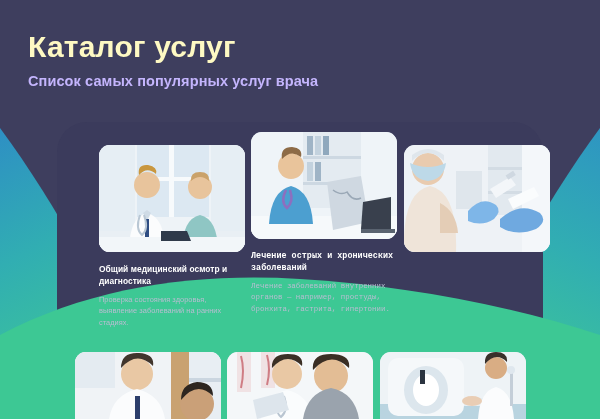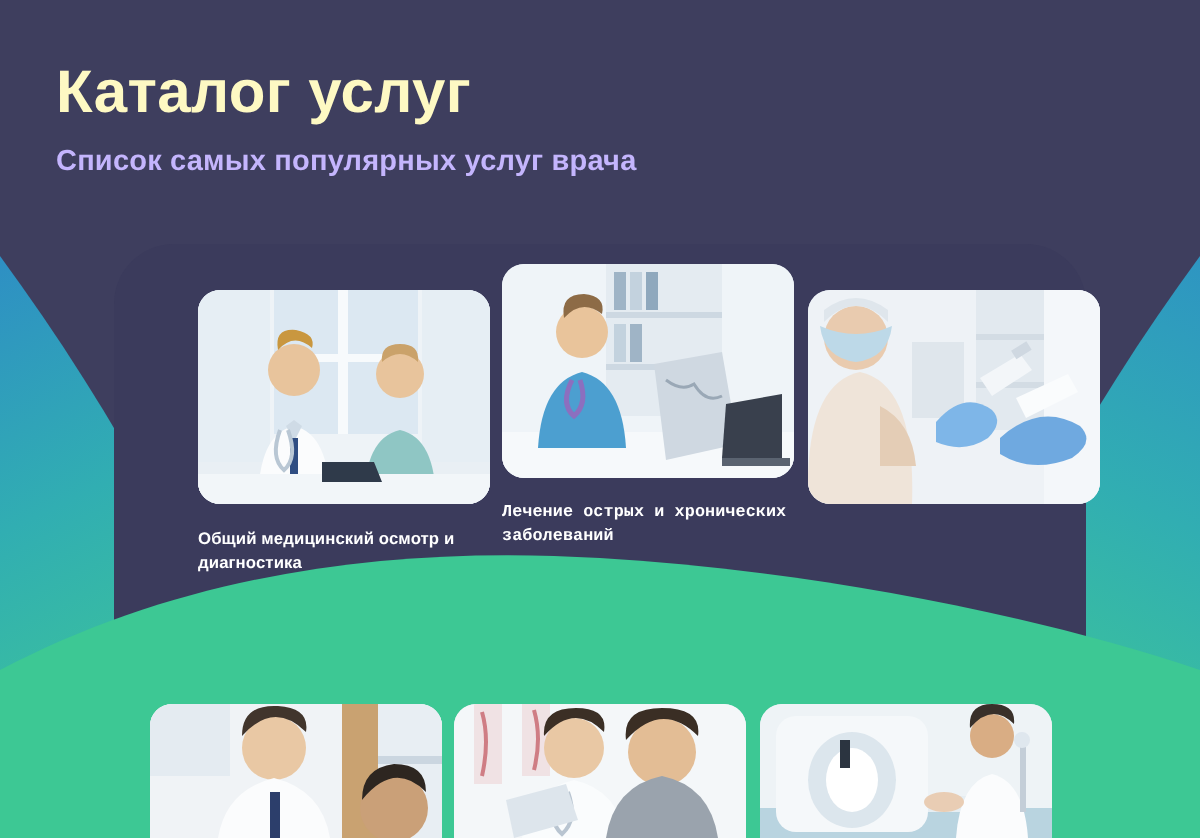--- a/index.html
+++ b/index.html
@@ -114,20 +114,21 @@
           <rect x="46" y="74" width="4" height="20" fill="#2f4d82"></rect>
           <path d="M41,70 q-5,14 2,20 q7,-6 2,-20" fill="none" stroke="#b9c7d4" stroke-width="2"></path>
           <circle cx="101" cy="42" r="12" fill="#e8c49c"></circle>
           <path d="M92,36 q9,-8 18,0 q1,-9 -9,-9 q-10,0 -9,9 Z" fill="#caa26a"></path>
           <path d="M83,107 q0,-33 18,-37 q18,4 18,37 Z" fill="#8fc6c4"></path>
           <rect x="0" y="92" width="146" height="15" fill="#f2f6f9"></rect>
           <path d="M62,86 l26,0 l4,10 l-30,0 Z" fill="#2f3a4a"></path>
         </svg>
       </div>
       <div class="card-title">Общий медицинский осмотр и диагностика</div>
+      <div class="card-desc">Проверка состояния здоровья, выявление заболеваний на ранних стадиях.</div>
     </div>
 
     <div class="card card-2">
       <div class="card-img">
         <svg viewBox="0 0 146 107" preserveAspectRatio="xMidYMid slice">
           <rect width="146" height="107" fill="#eff4f8"></rect>
           <rect x="52" y="0" width="58" height="76" fill="#e4ebf1"></rect>
           <rect x="52" y="24" width="58" height="3" fill="#cdd8e2"></rect>
           <rect x="52" y="50" width="58" height="3" fill="#cdd8e2"></rect>
           <rect x="56" y="4" width="6" height="19" fill="#9fb4c6"></rect>
@@ -140,20 +141,21 @@
           <path d="M31,27 q9,-10 19,-2 q2,-9 -9,-10 q-12,0 -10,12 Z" fill="#8d6b46"></path>
           <path d="M18,92 q2,-33 22,-38 q20,5 22,38 Z" fill="#4c9fd0"></path>
           <path d="M35,58 q-6,12 1,18 q7,-6 3,-18" fill="none" stroke="#8c6fbf" stroke-width="2.5"></path>
           <path d="M76,50 l34,-6 l8,46 l-36,8 Z" fill="#cfd8e1"></path>
           <path d="M82,58 q8,6 14,2 q6,10 14,6" fill="none" stroke="#9aa8b6" stroke-width="1.5"></path>
           <path d="M112,70 l28,-5 l0,32 l-30,0 Z" fill="#39404d"></path>
           <path d="M110,97 l34,0 l0,4 l-34,0 Z" fill="#5a6370"></path>
         </svg>
       </div>
       <div class="card-title">Лечение острых и хронических заболеваний</div>
+      <div class="card-desc">Лечение заболеваний внутренних органов — например, простуды, бронхита, гастрита, гипертонии.</div>
     </div>
 
     <div class="card card-3">
       <div class="card-img">
         <svg viewBox="0 0 146 107" preserveAspectRatio="xMidYMid slice">
           <rect width="146" height="107" fill="#eef2f6"></rect>
           <rect x="84" y="0" width="34" height="70" fill="#e2e9ef"></rect>
           <rect x="118" y="0" width="28" height="107" fill="#f4f7fa"></rect>
           <rect x="84" y="22" width="34" height="3" fill="#d3dce4"></rect>
           <rect x="84" y="46" width="34" height="3" fill="#d3dce4"></rect>

